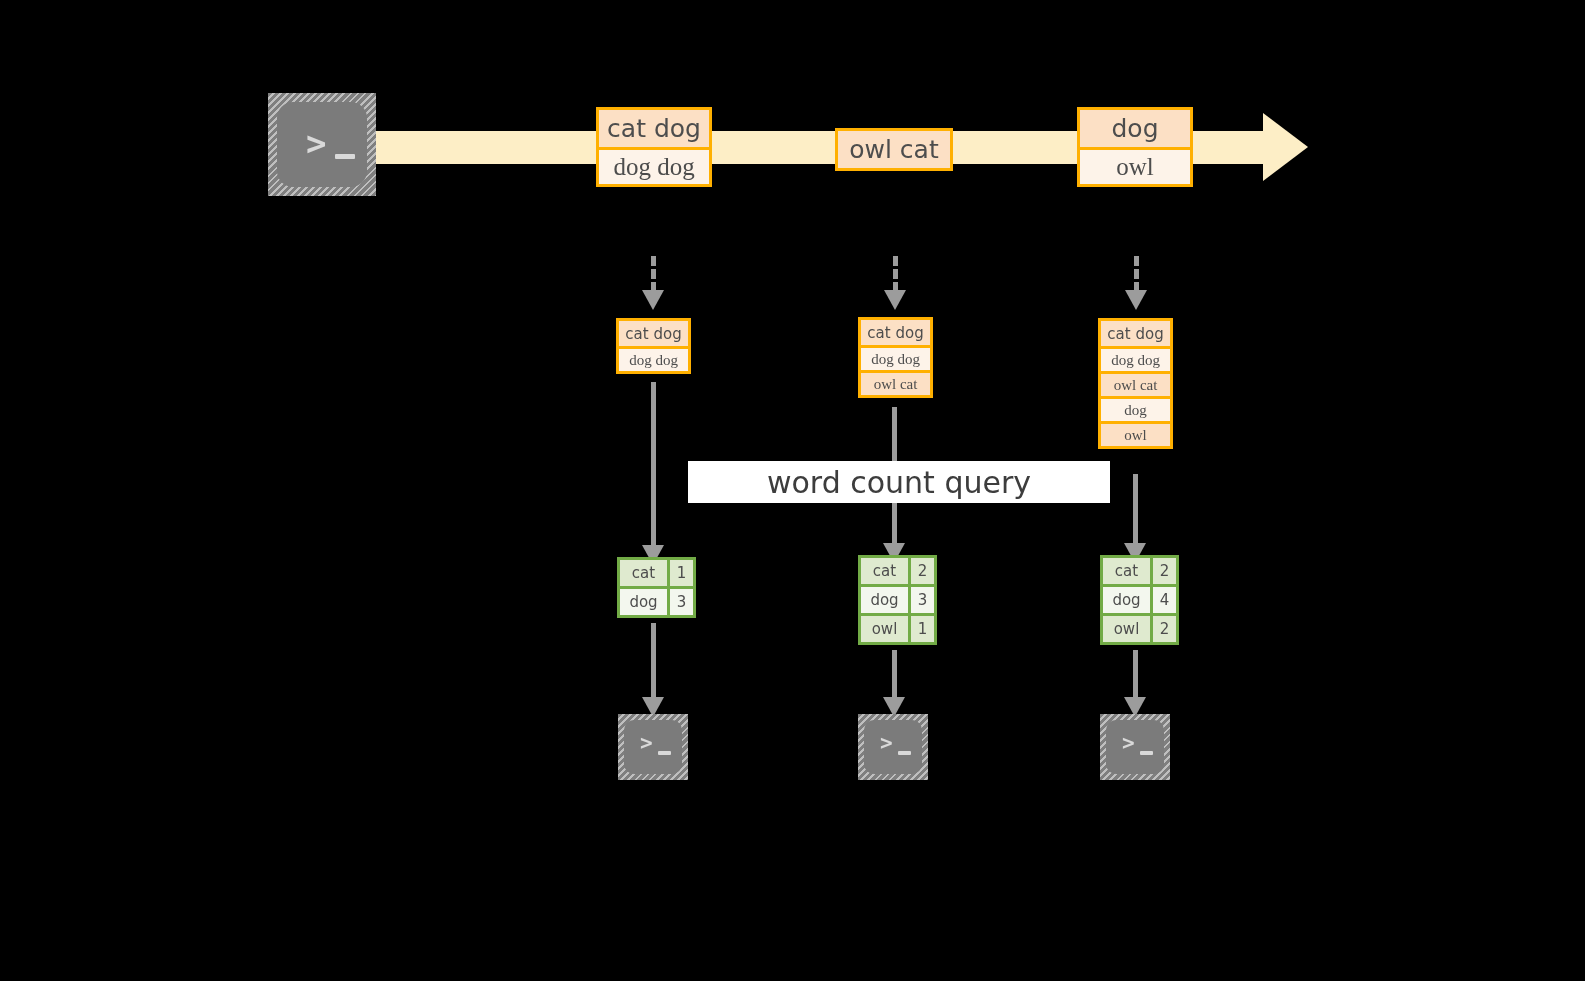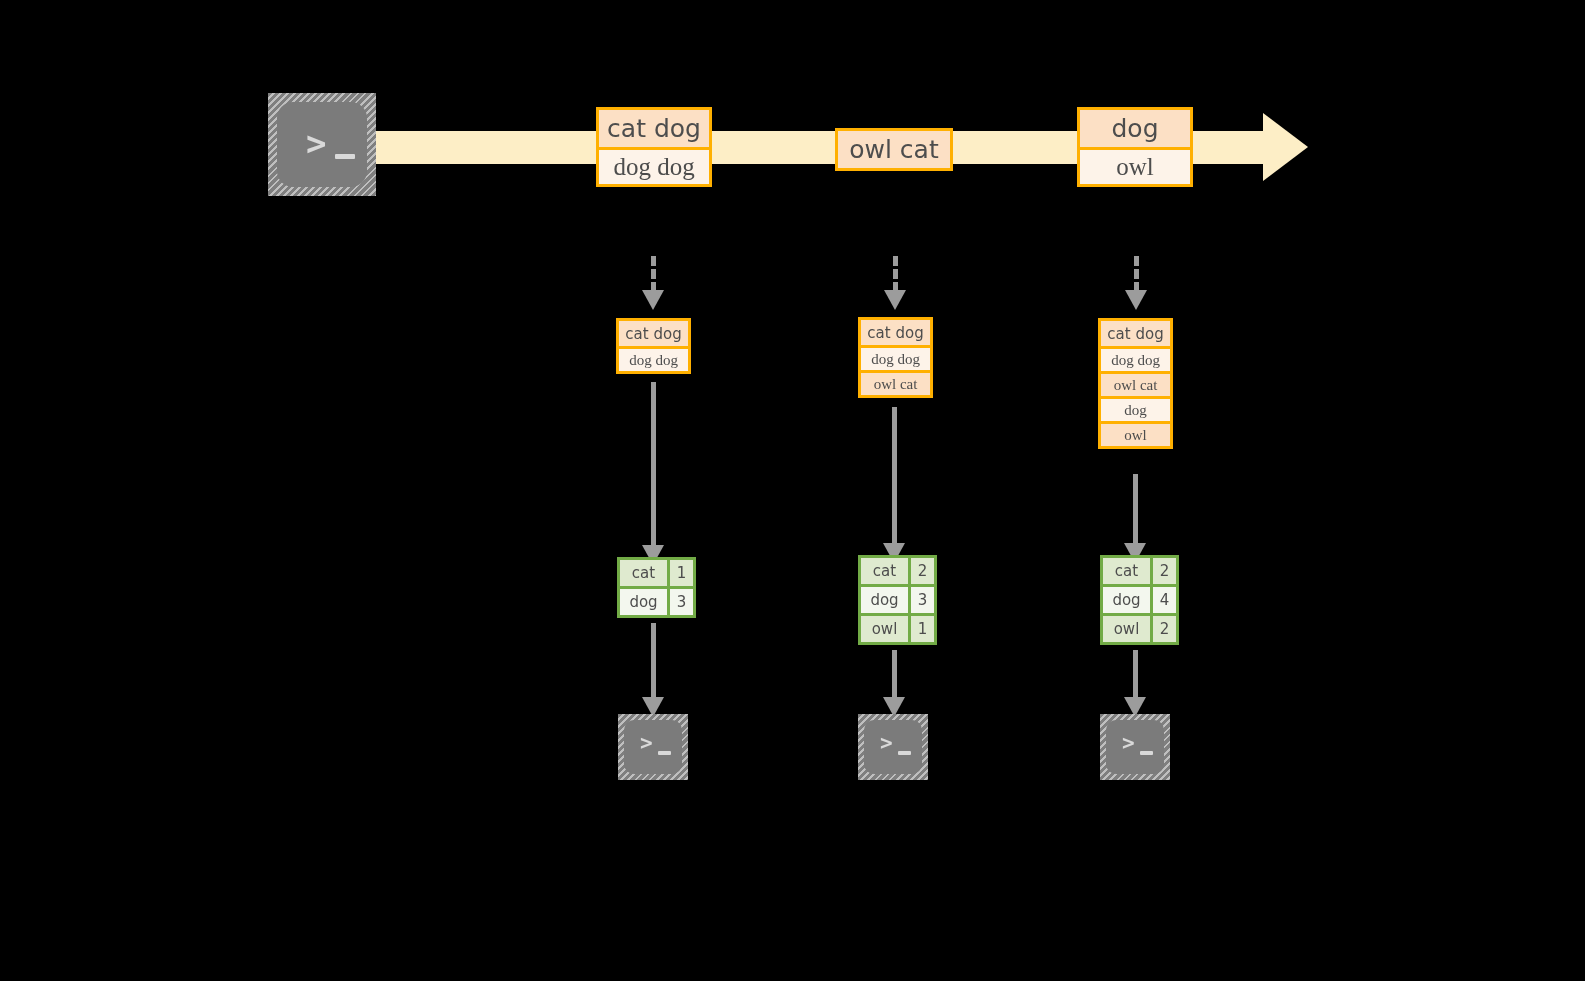--- a/index.html
+++ b/index.html
@@ -237,20 +237,21 @@
 
   <div class="conn" style="left:651px; top:382px; height:192px;"></div>
   <div class="arrowhead" style="left:642px; top:545px;"></div>
 
   <div class="conn" style="left:892px; top:407px; height:166px;"></div>
   <div class="arrowhead" style="left:883px; top:543px;"></div>
 
   <div class="conn" style="left:1133px; top:474px; height:99px;"></div>
   <div class="arrowhead" style="left:1124px; top:543px;"></div>
 
+  <div class="query-label">word count query</div>
 
   <div class="gtable" id="result-1">
     <div class="trow tint">
       <div class="cell word">cat</div>
       <div class="cell count">1</div>
     </div>
     <div class="trow plain">
       <div class="cell word">dog</div>
       <div class="cell count">3</div>
     </div>

